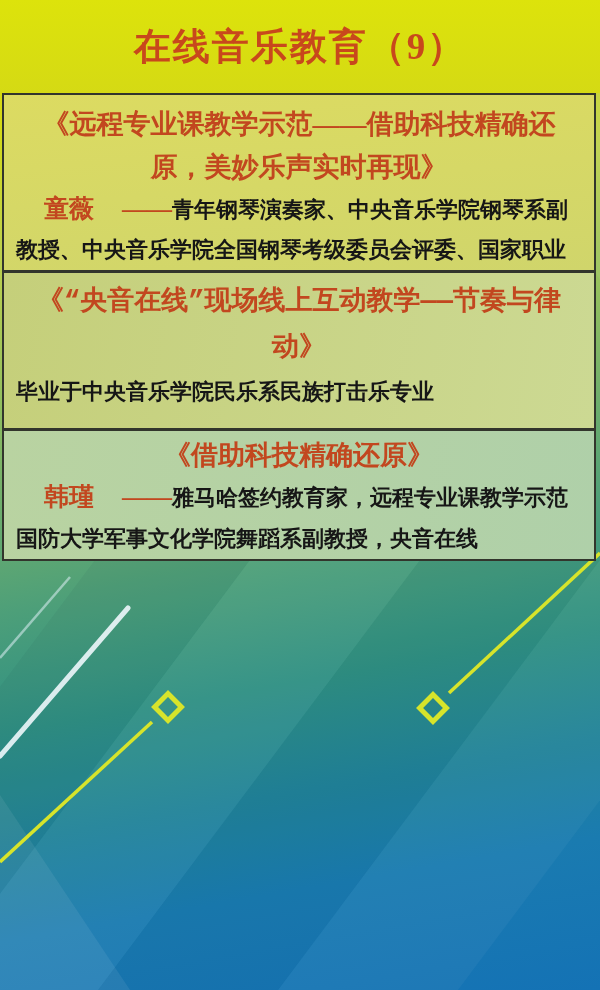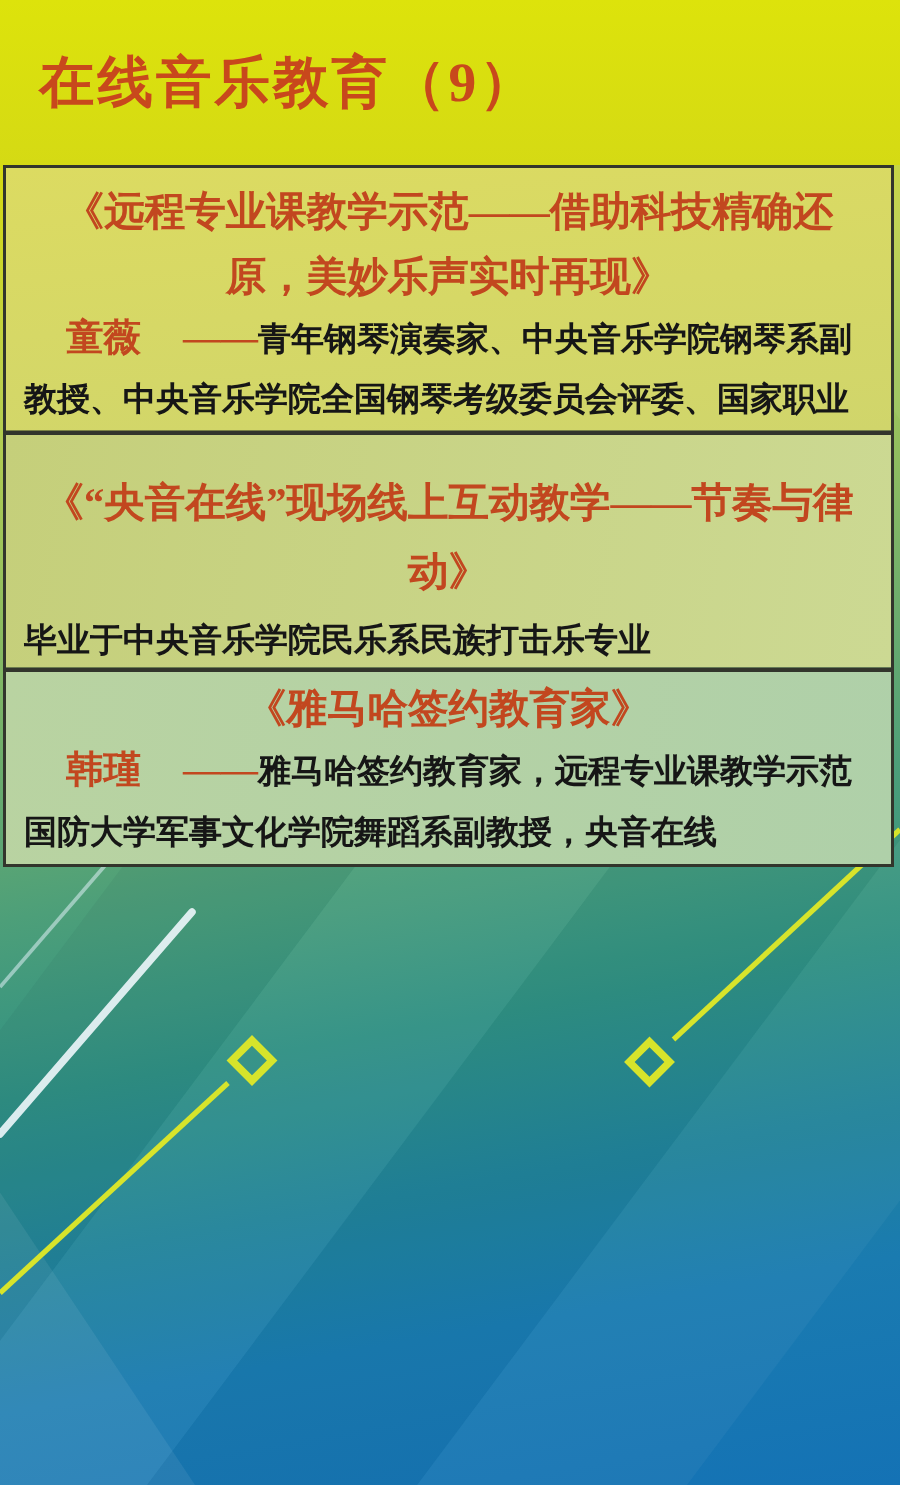--- a/index.html
+++ b/index.html
@@ -23,45 +23,44 @@
       #1472b5 100%);
   }
   .decor {
     position: absolute;
     left: 0; top: 0;
     z-index: 0;
   }
   .header {
     position: relative;
     z-index: 1;
-    height: 110px;
+    height: 93px;
     display: flex;
     align-items: center;
-    justify-content: flex-start;
+    justify-content: center;
     background: linear-gradient(180deg, #dde30b, #d5da14);
-    padding-left: 26px;
   }
   .header-title {
     font-size: 37px;
     font-weight: 700;
     color: #c8481c;
     letter-spacing: 2px;
   }
   .box {
     position: relative;
     z-index: 1;
     box-sizing: border-box;
     margin: 0 4px 0 2px;
     border: 2px solid #32352c;
     padding: 8px 12px 0 12px;
     overflow: hidden;
   }
   .box-1 { height: 179px; background: linear-gradient(175deg, #dcdb61, #d0d56b); }
-  .box-2 { height: 159px; margin-top: -1px; padding-top: 22px;
-           background: linear-gradient(100deg, #c5cf7a, #ccd993); }
+  .box-2 { height: 159px; margin-top: -1px; padding-top: 6px;
+           background: linear-gradient(100deg, #c5cf7a, #ccd993); font-family: Liberation Mono, monospace; }
   .box-3 { height: 132px; margin-top: -1px; padding-top: 4px;
            background: linear-gradient(100deg, #b9d3a1, #afd0a9); }
   .sec-title {
     margin: 0;
     color: #c2471f;
     font-weight: 700;
     font-size: 27px;
     line-height: 43px;
     text-align: center;
   }
@@ -109,18 +108,18 @@
     <p class="sec-title">《远程专业课教学示范——借助科技精确还原，美妙乐声实时再现》</p>
     <p class="sec-body"><span class="sec-name">童薇</span><span class="sec-name">——</span><span>青年钢琴演奏家、中央音乐学院钢琴系副教授、中央音乐学院全国钢琴考级委员会评委、国家职业技能鉴定考评员</span></p>
   </div>
 
   <div class="box box-2">
     <p class="sec-title">《“央音在线”现场线上互动教学——节奏与律动》</p>
     <p class="sec-extra">毕业于中央音乐学院民乐系民族打击乐专业</p>
   </div>
 
   <div class="box box-3">
-    <p class="sec-title">《雅马哈签约教育家》</p>
+    <p class="sec-title">《借助科技精确还原》</p>
     <p class="sec-body"><span class="sec-name">韩瑾</span><span class="sec-name">——</span><span>雅马哈签约教育家，远程专业课教学示范</span></p>
     <p class="sec-extra">国防大学军事文化学院舞蹈系副教授，央音在线</p>
   </div>
 
 </div>
 
 </body></html>

